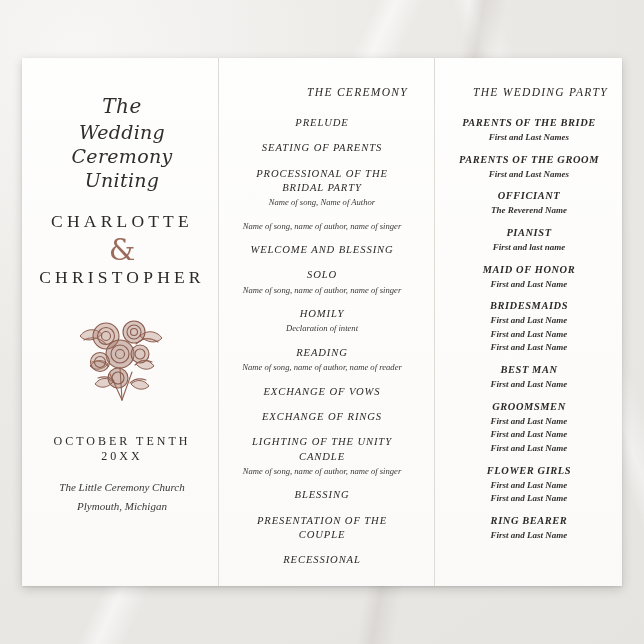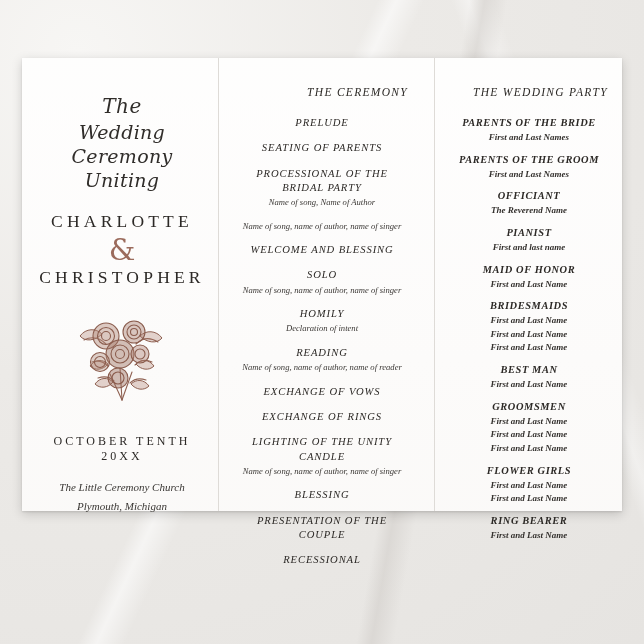--- a/index.html
+++ b/index.html
@@ -29,21 +29,21 @@
       linear-gradient(115deg, rgba(255,255,255,0) 40%, rgba(255,255,255,.55) 42%, rgba(255,255,255,0) 45%),
       linear-gradient(100deg, rgba(200,196,192,0) 62%, rgba(206,202,198,.5) 64%, rgba(200,196,192,0) 67%),
       linear-gradient(70deg, rgba(255,255,255,0) 78%, rgba(255,255,255,.4) 80%, rgba(255,255,255,0) 83%);
   }
 
   .sheet {
     position: absolute;
     left: 22px;
     top: 58px;
     width: 600px;
-    height: 453px;
+    height: 528px;
     background: #fdfcfb;
     box-shadow: 0 3px 10px rgba(0,0,0,.17), 0 1px 2px rgba(0,0,0,.10);
   }
   .sheet::before {
     content: "";
     position: absolute;
     inset: 0;
     background: linear-gradient(180deg, rgba(255,255,255,.6), rgba(246,244,242,.3));
     pointer-events: none;
   }

